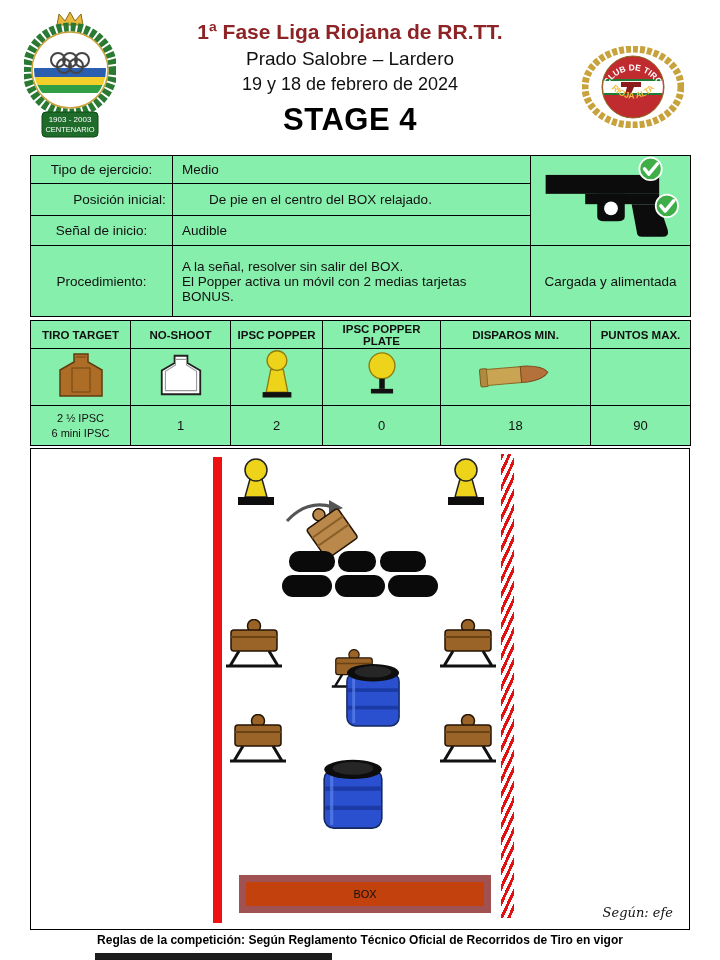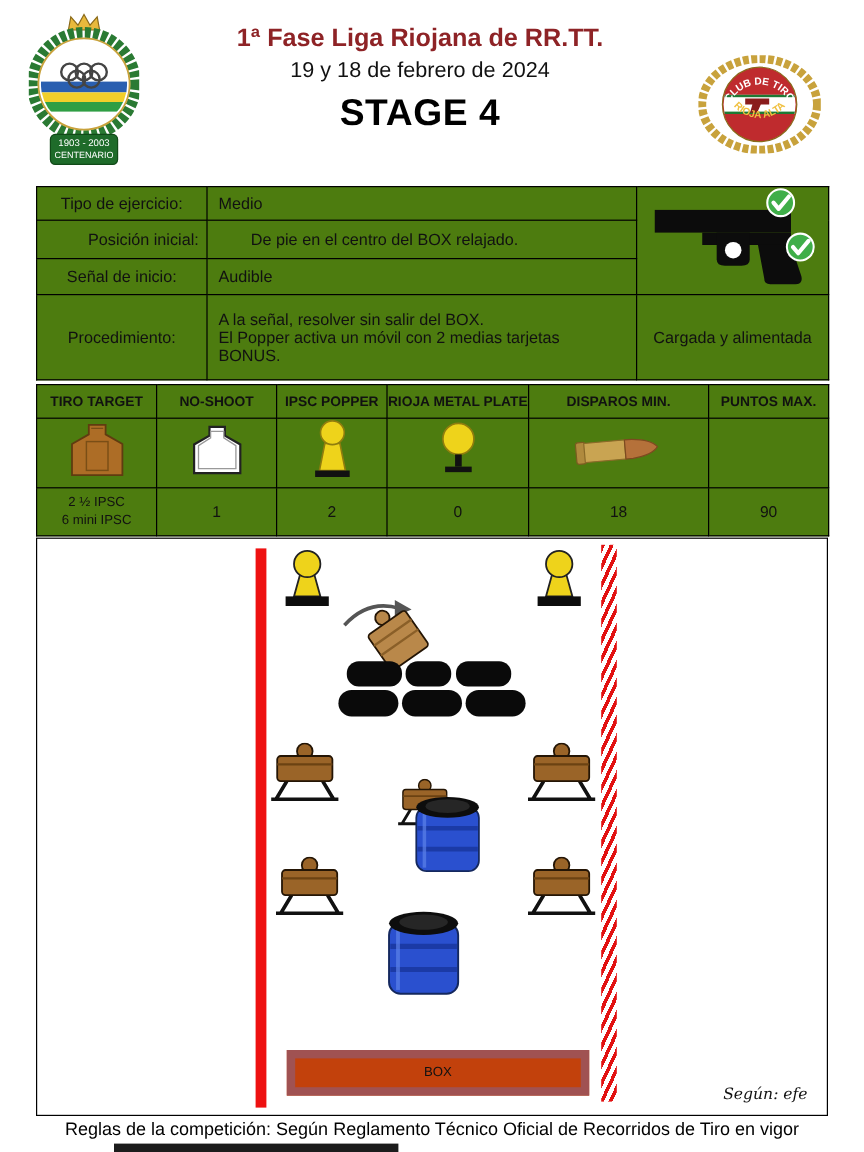--- a/index.html
+++ b/index.html
@@ -11,21 +11,21 @@
   .header { position:absolute; left:0; top:0; width:720px; height:152px; }
   .logo-left  { position:absolute; left:24px; top:8px; }
   .logo-right { position:absolute; left:582px; top:46px; }
   .titles { position:absolute; left:120px; top:20px; width:460px; text-align:center; }
   .title    { font-size:21px; font-weight:bold; color:#8e2326; }
   .subtitle { font-size:19px; color:#111; margin-top:4px; }
   .date     { font-size:18px; color:#111; margin-top:4px; }
   .stage    { font-size:31px; font-weight:bold; color:#000; margin-top:7px; letter-spacing:0.5px; }
 
   
-  table { border-collapse:collapse; table-layout:fixed; position:absolute; left:30px; background:#4d7c0f; }
+  table { border-collapse:collapse; table-layout:fixed; position:absolute; left:30px; background:#86efac; }
   td,th { border:1px solid #000; color:#111; vertical-align:middle; }
 
   .info-table { top:155px; width:660px; }
   .info-table td { font-size:13.5px; }
   .info-table .lbl { text-align:center; }
   .info-table .val { padding:2px 9px; text-align:left; }
   .info-table tr.r1 td { height:28px; }
   .info-table tr.r2 td { height:31px;padding-left:36px; }
   .info-table tr.r3 td { height:30px; }
   .info-table tr.r4 td { height:71px; }
@@ -59,21 +59,21 @@
   .t-low-right { left:408px; top:265px; }
   .blue-barrel-2 { left:290px; top:307px; }
   .shooter-box { left:208px; top:426px; width:252px; height:38px;
       border:7px solid #a05252; background:#c2410c; display:flex; align-items:center; justify-content:center;
       font-size:11px; color:#111; }
   .credit { right:16px; top:456px; font-family:"DejaVu Serif", serif; font-style:italic;
       font-size:13px; color:#111; }
 
   
   .footer { position:absolute; left:0; top:933px; width:720px; text-align:center;
-      font-size:15px; font-weight:normal; color:#000; }
+      font-size:12px; font-weight:bold; color:#000; }
   .bottom-bar { position:absolute; left:95px; top:953px; width:237px; height:7px; background:#1c1c1c; }
 </style>
 </head>
 <body>
 
 <div class="page">
 
   <div class="header">
 
     <div class="logo-left">
@@ -97,20 +97,21 @@
             <circle cx="52" cy="58" r="7"></circle>
         </g>
         <rect x="18" y="104" width="56" height="25" rx="4" fill="#1e6b2a" stroke="#114a18"></rect>
         <text x="46" y="114" font-size="8" fill="#fff" text-anchor="middle">1903 - 2003</text>
         <text x="46" y="124" font-size="7.5" fill="#fff" text-anchor="middle">CENTENARIO</text>
       </svg>
     </div>
 
     <div class="titles">
       <div class="title">1ª Fase Liga Riojana de RR.TT.</div>
+      <div class="subtitle">Prado Salobre – Lardero</div>
       <div class="date">19 y 18 de febrero de 2024</div>
       <div class="stage">STAGE 4</div>
     </div>
 
     <div class="logo-right">
       <svg width="102" height="82" viewBox="0 0 102 82">
         <ellipse cx="51" cy="41" rx="48" ry="38" fill="#ffffff" stroke="#c8a23c" stroke-width="7" stroke-dasharray="5 2"></ellipse>
         <circle cx="51" cy="41" r="31" fill="#bf2b2e" stroke="#8a6a1a" stroke-width="1"></circle>
         <clipPath id="rc">
             <circle cx="51" cy="41" r="30"></circle>
@@ -183,21 +184,21 @@
         <col style="width:92px">
         <col style="width:118px">
         <col style="width:150px">
         <col style="width:100px">
       </colgroup>
     <tbody>
         <tr>
       <th>TIRO TARGET</th>
       <th>NO-SHOOT</th>
       <th>IPSC POPPER</th>
-      <th>RIOJA METAL PLATE</th>
+      <th>IPSC POPPER PLATE</th>
       <th>DISPAROS MIN.</th>
       <th>PUNTOS MAX.</th>
     </tr>
     <tr class="icon-row">
       <td>
         <svg width="48" height="46" viewBox="0 0 48 46">
           <path d="M17,2 h14 v8 l14,8 v26 H3 V18 l14,-8 Z" fill="#ad6d26" stroke="#5f3c10" stroke-width="1.5"></path>
           <rect x="15" y="16" width="18" height="24" fill="none" stroke="#7a4e16" stroke-width="1.2"></rect>
           <path d="M19,5 h10" stroke="#7a4e16" stroke-width="1.2"></path>
         </svg>

